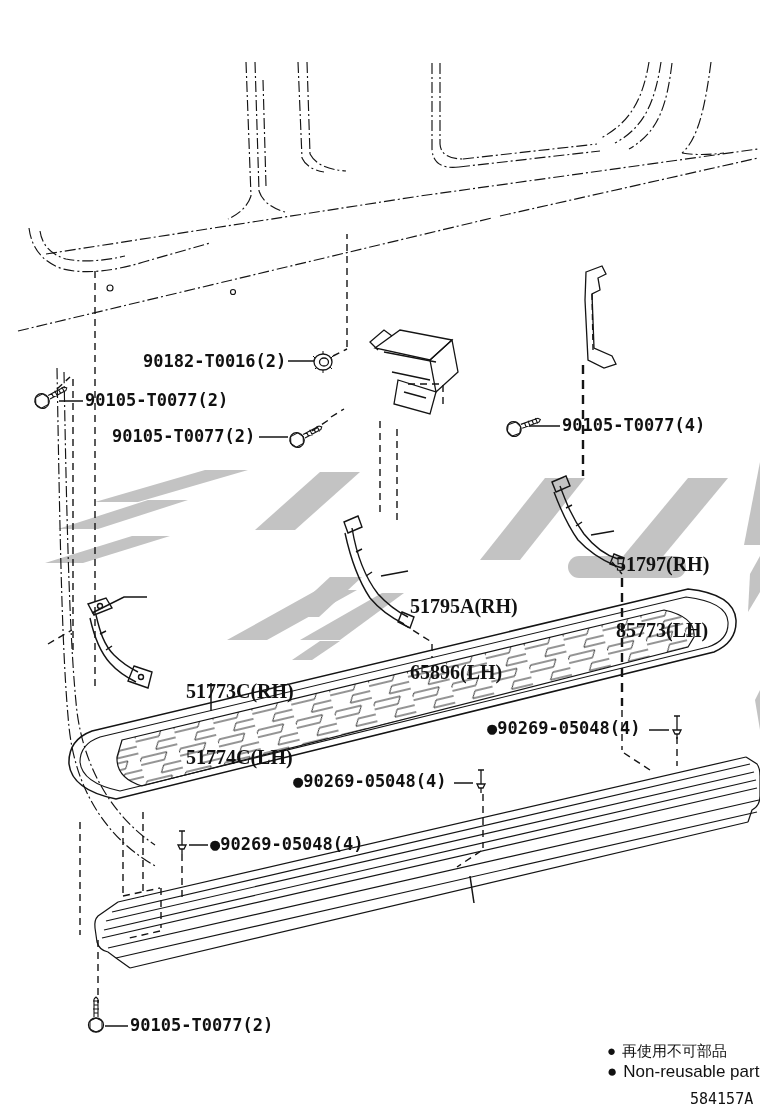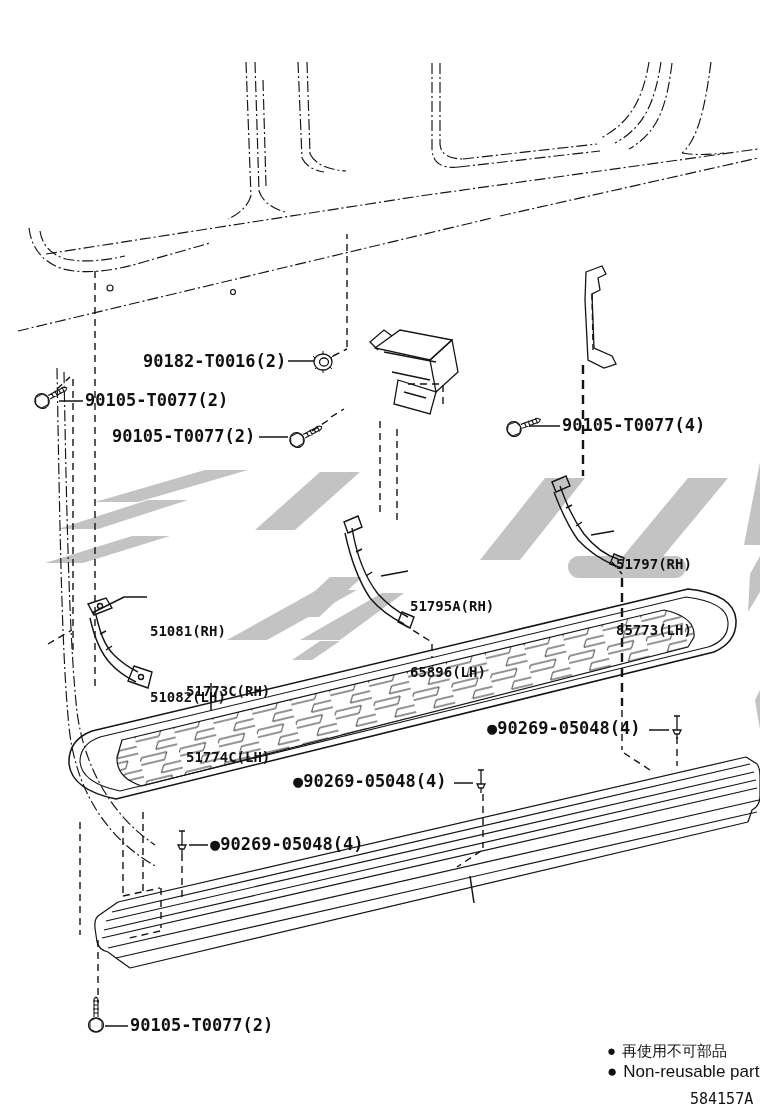--- a/index.html
+++ b/index.html
@@ -2,21 +2,21 @@
 <html><head>
 <meta charset="utf-8">
 <style>
   html,body{margin:0;padding:0;background:#fff;}
   .stage{position:relative;width:760px;height:1112px;background:#fff;overflow:hidden;
          font-family:"DejaVu Sans Mono",monospace;}
   svg{position:absolute;left:0;top:0;}
   .lbl{position:absolute;font-family:"DejaVu Sans Mono",monospace;font-weight:bold;
        color:#111;white-space:pre;}
   .f{font-size:17px;line-height:19px;}
-  .p{font-size:14px;line-height:22px;}
+  .p{font-size:20px;line-height:22px;font-family:Liberation Serif, serif;}
   .p span{display:block;}
   .legend{position:absolute;color:#111;font-family:"Liberation Sans",sans-serif;margin-left:11px;}
   .legend-jp{font-size:15px;}
   .legend-en{font-size:17px;}
   .dwg-no{position:absolute;font-family:"DejaVu Sans Mono",monospace;font-size:15px;color:#111;text-align:center;}
   .bullet{margin-right:6px;}
 </style>
 </head>
 <body>
 
@@ -222,24 +222,20 @@
 <div class="lbl f" style="left:562px;top:416px">90105-T0077(4)</div>
 
 <div class="lbl p" style="left:616px;top:509px">
   <span>51797(RH)</span>
   <span>85773(LH)</span>
 </div>
 <div class="lbl p" style="left:410px;top:551px">
   <span>51795A(RH)</span>
   <span>65896(LH)</span>
 </div>
-<div class="lbl p" style="left:150px;top:576px">
-  <span>51081(RH)</span>
-  <span>51082(LH)</span>
-</div>
 <div class="lbl p" style="left:186px;top:636px">
   <span>51773C(RH)</span>
   <span>51774C(LH)</span>
 </div>
 
 <div class="lbl f" style="left:487px;top:719px">●90269-05048(4)</div>
 <div class="lbl f" style="left:293px;top:772px">●90269-05048(4)</div>
 <div class="lbl f" style="left:210px;top:835px">●90269-05048(4)</div>
 
 

